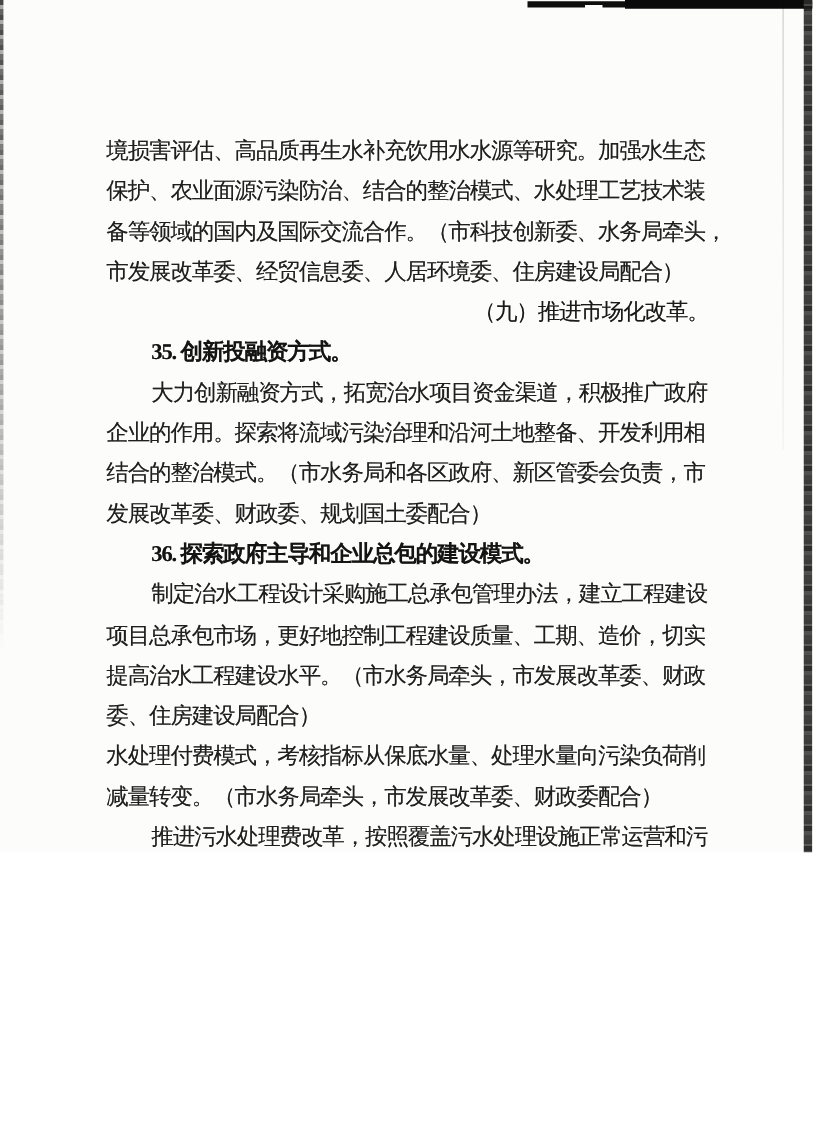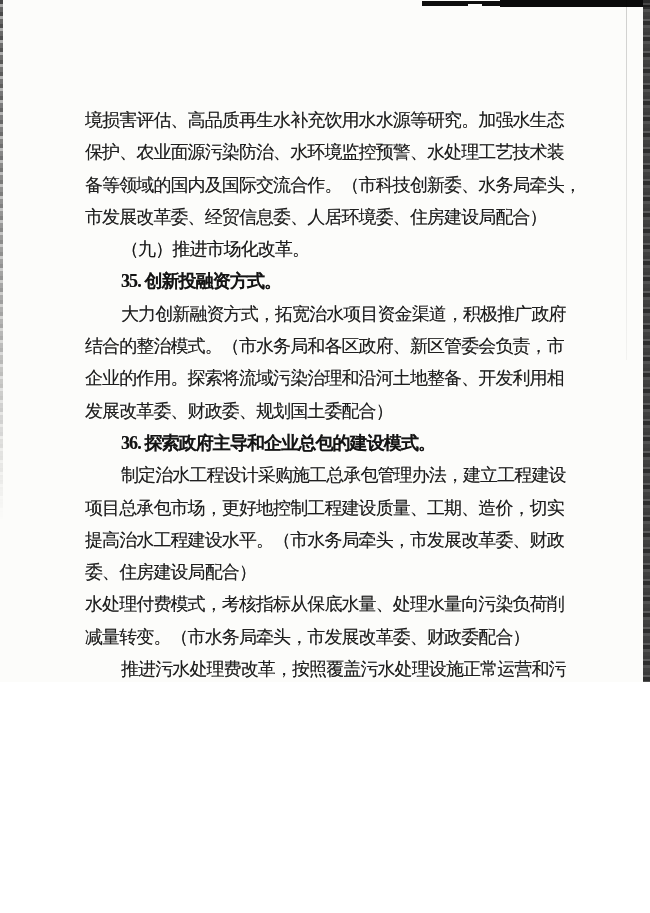--- a/index.html
+++ b/index.html
@@ -33,20 +33,21 @@
     color: #1f1f1f;
     text-shadow: 0 0 0.4px rgba(30,30,30,0.55); 
   }
   .line.indent { padding-left: 36px; }
   .line.item {
     font-weight: bold;
     color: #141414;
   }
   .line.section {
     color: #1a1a1a;
+    text-align: right;
   }
 
   
   .page-number {
     position: absolute;
     left: 486px;
     top: 791px;
     width: 80px;
     font-size: 17px;
     letter-spacing: 0.5px;
@@ -124,28 +125,28 @@
 
 <div class="page">
 
   <div class="scan-band-top"></div>
   <div class="scan-strip-right"></div>
   <div class="scan-strip-left"></div>
   <div class="scan-fold-line"></div>
 
   <div class="text-block">
     <div class="line">境损害评估、高品质再生水补充饮用水水源等研究。加强水生态</div>
-    <div class="line">保护、农业面源污染防治、水环境监控预警、水处理工艺技术装</div>
+    <div class="line">保护、农业面源污染防治、结合的整治模式、水处理工艺技术装</div>
     <div class="line">备等领域的国内及国际交流合作。（市科技创新委、水务局牵头，</div>
     <div class="line">市发展改革委、经贸信息委、人居环境委、住房建设局配合）</div>
     <div class="line section indent">（九）推进市场化改革。</div>
     <div class="line item indent">35. 创新投融资方式。</div>
     <div class="line indent">大力创新融资方式，拓宽治水项目资金渠道，积极推广政府</div>
+    <div class="line">企业的作用。探索将流域污染治理和沿河土地整备、开发利用相</div>
     <div class="line">结合的整治模式。（市水务局和各区政府、新区管委会负责，市</div>
-    <div class="line">企业的作用。探索将流域污染治理和沿河土地整备、开发利用相</div>
     <div class="line">发展改革委、财政委、规划国土委配合）</div>
     <div class="line item indent">36. 探索政府主导和企业总包的建设模式。</div>
     <div class="line indent">制定治水工程设计采购施工总承包管理办法，建立工程建设</div>
     <div class="line">项目总承包市场，更好地控制工程建设质量、工期、造价，切实</div>
     <div class="line">提高治水工程建设水平。（市水务局牵头，市发展改革委、财政</div>
     <div class="line">委、住房建设局配合）</div>
     <div class="line">水处理付费模式，考核指标从保底水量、处理水量向污染负荷削</div>
     <div class="line">减量转变。（市水务局牵头，市发展改革委、财政委配合）</div>
     <div class="line indent">推进污水处理费改革，按照覆盖污水处理设施正常运营和污</div>
   </div>

